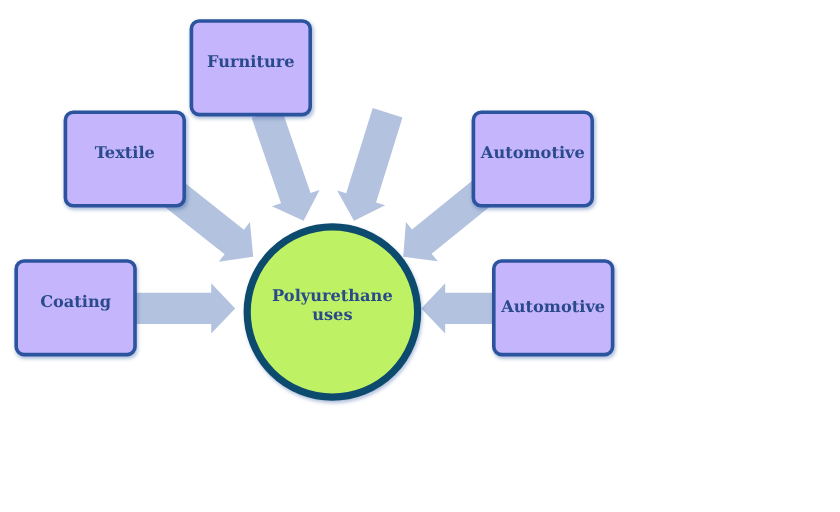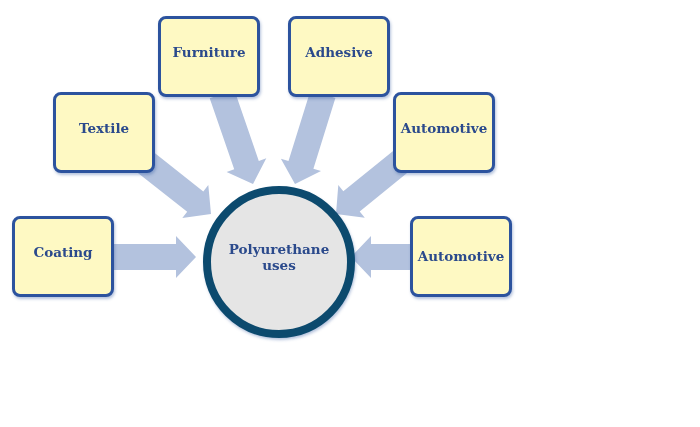--- a/index.html
+++ b/index.html
@@ -20,44 +20,44 @@
       top: 0;
       width: 700px;
       height: 427px;
     }
     .node-box {
       position: absolute;
       width: 96px;
       height: 75px;
       border: 3px solid #2c539e;
       border-radius: 8px;
-      background: #fef9c3;
+      background: #c4b5fd;
       box-shadow: 1px 2px 3px rgba(44, 83, 158, 0.35);
       display: flex;
       align-items: center;
       justify-content: center;
       box-sizing: content-box;
     }
     .node-label {
       color: #2b4a8c;
       font-weight: bold;
       font-size: 13.5px;
       text-align: center;
       line-height: 1.1;
       transform: translateY(-4px);
     }
     .center-node {
       position: absolute;
       left: 203px;
       top: 186px;
       width: 136px;
       height: 136px;
-      border: 8px solid #0c4a6e;
+      border: 6px solid #0c4a6e;
       border-radius: 50%;
-      background: #e5e5e5;
+      background: #bef264;
       box-shadow: 1px 2px 3px rgba(44, 83, 158, 0.35);
       display: flex;
       flex-direction: column;
       align-items: center;
       justify-content: center;
     }
     .center-label {
       color: #2b4a8c;
       font-weight: bold;
       font-size: 13.5px;
@@ -84,23 +84,20 @@
   </div>
 
   <div class="node-box" style="left:12px; top:216px;">
     <span class="node-label">Coating</span>
   </div>
 
   <div class="node-box" style="left:158px; top:16px;">
     <span class="node-label">Furniture</span>
   </div>
 
-  <div class="node-box" style="left:288px; top:16px;">
-    <span class="node-label">Adhesive</span>
-  </div>
 
   <div class="node-box" style="left:393px; top:92px;">
     <span class="node-label">Automotive</span>
   </div>
 
   <div class="node-box" style="left:410px; top:216px;">
     <span class="node-label" style="transform:none;">Automotive</span>
   </div>
 
   <div class="center-node">

